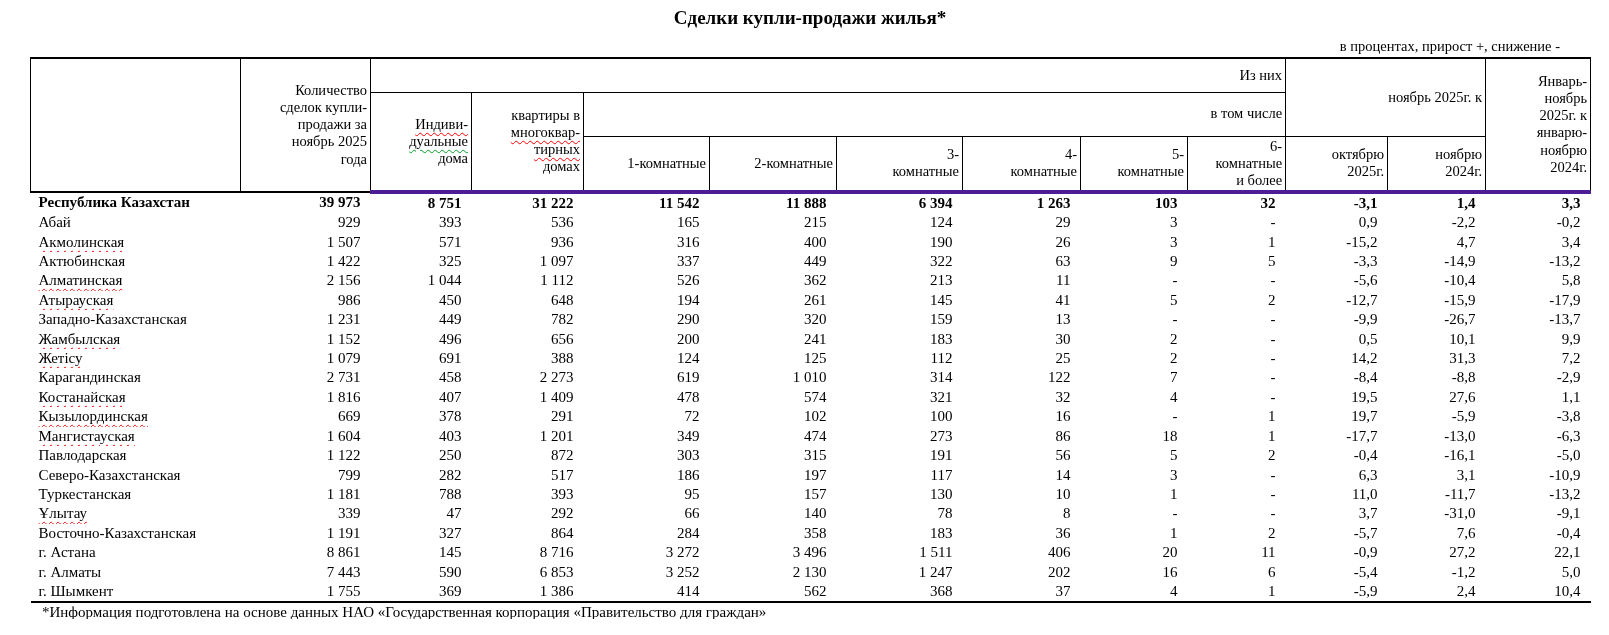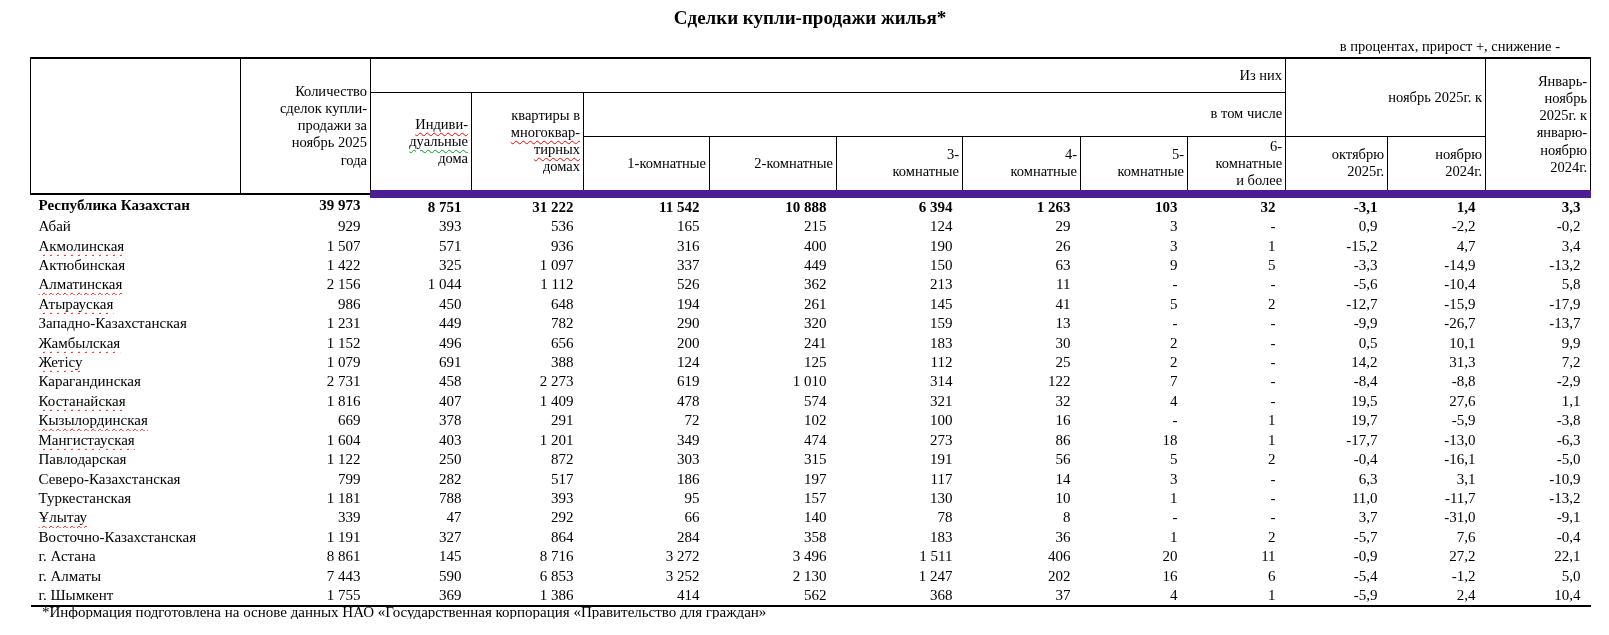--- a/index.html
+++ b/index.html
@@ -22,21 +22,21 @@
   thead th{
     border:1px solid #000;background:#fff;
     font-weight:normal;font-size:14.5px;line-height:1.18;
     text-align:right;vertical-align:middle;padding:1px 3px;
     white-space:pre-line;
   }
   thead tr.hr1{height:34px;}
   thead tr.hr2{height:44px;}
   thead tr.hr3{height:55px;}
   thead{border-bottom:2px solid #000;}
-  thead th.bspan{border-bottom:8px solid #4c1d95;}
+  thead th.bspan{border-bottom:4px solid #4c1d95;}
   tbody{border-bottom:2px solid #000;}
   tbody td{
     font-size:15px;height:19.4px;line-height:19.4px;padding:0;
     white-space:nowrap;overflow:hidden;
   }
   td.region{text-align:left;padding-left:8px;}
   td.num{text-align:right;padding-right:10px;}
   tr.bold td{font-weight:bold;}
   .hdr-line{display:block;}
   .sq-red{text-decoration:underline wavy #ff0000;text-decoration-thickness:1px;text-underline-offset:3px;}
@@ -113,21 +113,21 @@
 2024г.</th>
       </tr>
     </thead>
     <tbody>
         <tr class="bold">
     <td class="region"><span class="region-text">Республика Казахстан</span></td>
     <td class="num">39 973</td>
     <td class="num">8 751</td>
     <td class="num">31 222</td>
     <td class="num">11 542</td>
-    <td class="num">10 888</td>
+    <td class="num">11 888</td>
     <td class="num">6 394</td>
     <td class="num">1 263</td>
     <td class="num">103</td>
     <td class="num">32</td>
     <td class="num">-3,1</td>
     <td class="num">1,4</td>
     <td class="num">3,3</td>
   </tr>
         <tr>
     <td class="region"><span class="region-text">Абай</span></td>
@@ -159,21 +159,21 @@
     <td class="num">4,7</td>
     <td class="num">3,4</td>
   </tr>
         <tr>
     <td class="region"><span class="region-text">Актюбинская</span></td>
     <td class="num">1 422</td>
     <td class="num">325</td>
     <td class="num">1 097</td>
     <td class="num">337</td>
     <td class="num">449</td>
-    <td class="num">150</td>
+    <td class="num">322</td>
     <td class="num">63</td>
     <td class="num">9</td>
     <td class="num">5</td>
     <td class="num">-3,3</td>
     <td class="num">-14,9</td>
     <td class="num">-13,2</td>
   </tr>
         <tr>
     <td class="region"><span class="region-text sq-red">Алматинская</span></td>
     <td class="num">2 156</td>

